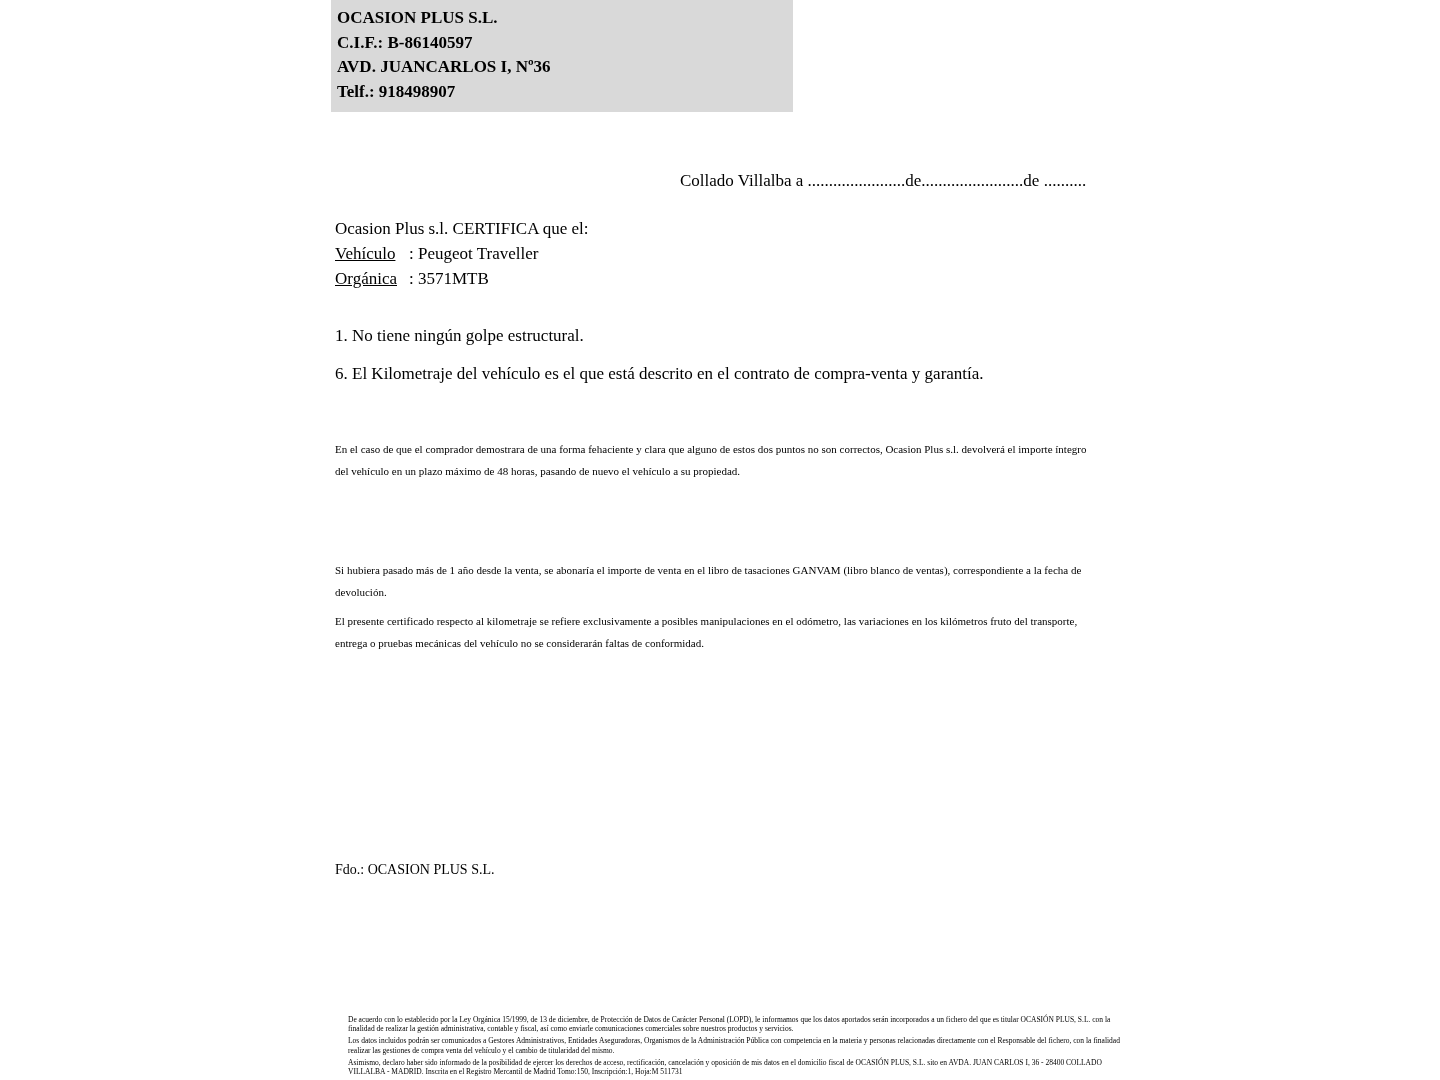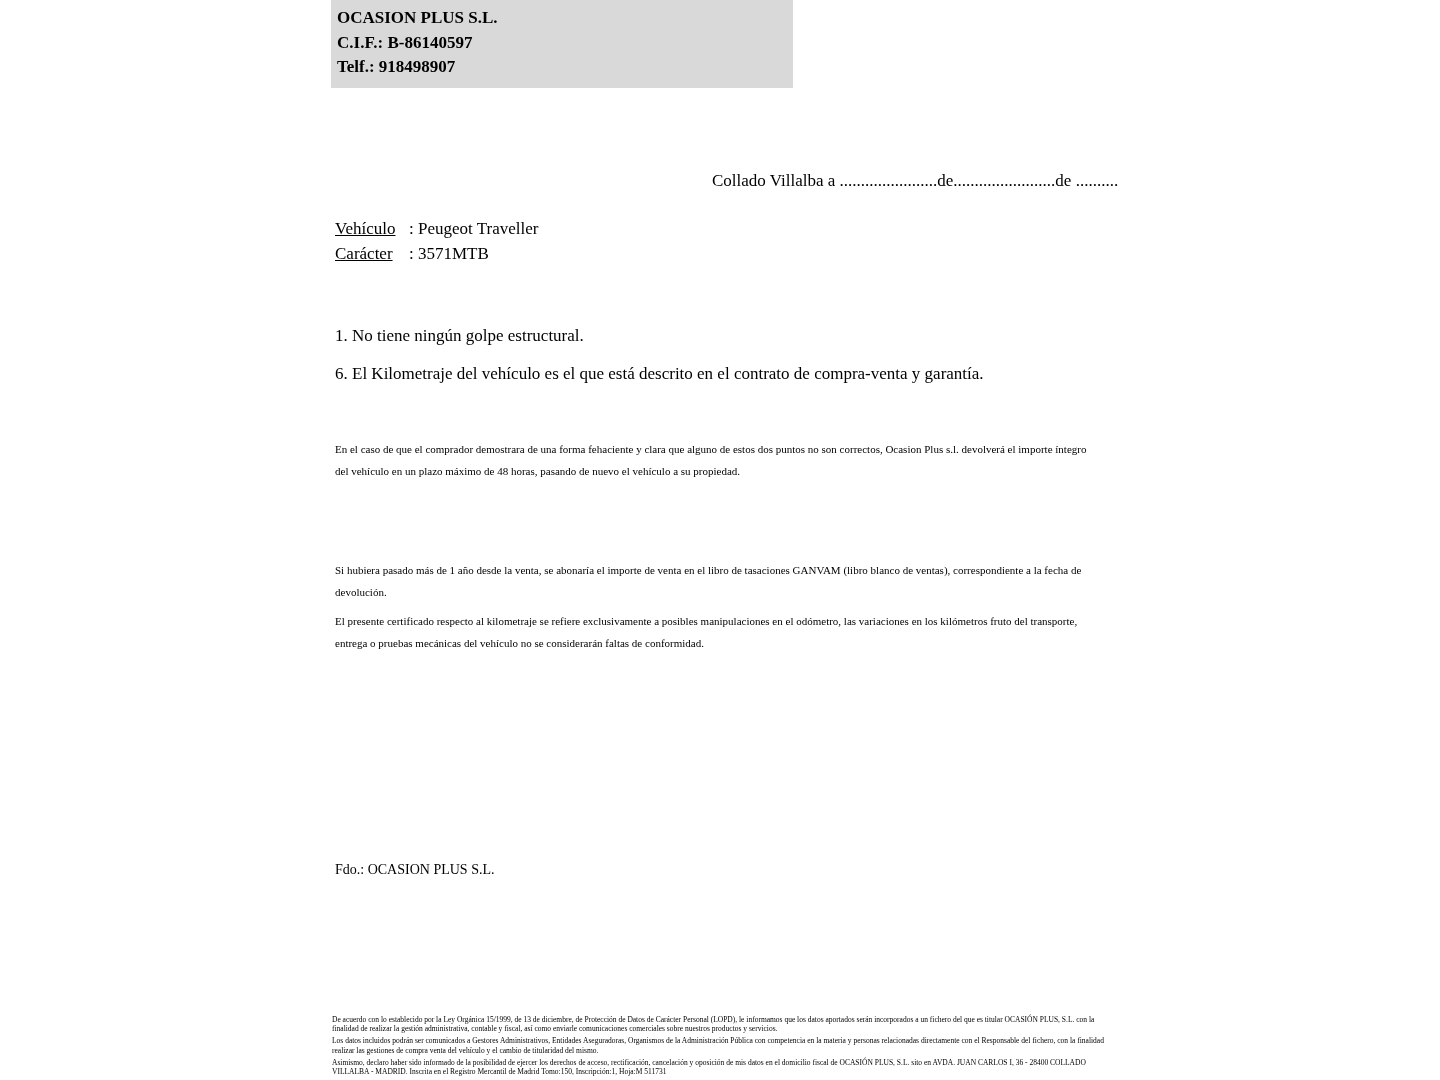--- a/index.html
+++ b/index.html
@@ -42,21 +42,20 @@
   }
 
   
   .date-line {
     position: absolute;
     left: 680px;
     top: 171px;
     font-size: 17px;
     line-height: 20px;
     white-space: nowrap;
-    margin-left: 32px;
   }
 
   
   .certifica {
     position: absolute;
     left: 335px;
     top: 216px;
     font-size: 17px;
     line-height: 25px;
   }
@@ -104,43 +103,45 @@
     position: absolute;
     left: 332px;
     top: 1015px;
     width: 790px;
     font-size: 7.5px;
     line-height: 9.2px;
     font-family: "Liberation Serif", serif;
     color: #000;
   }
   .legal p {
-    margin: 0 0 3px 0;
+    margin: 0 0 3px 16px;
   }
   .legal p:last-child { margin-bottom: 0; }
 </style>
 </head>
 <body>
 
 <div class="page">
 
   <div class="header-box">
     <div class="line">OCASION PLUS S.L.</div>
     <div class="line">C.I.F.: B-86140597</div>
+    <div class="line">AVD. JUANCARLOS I, Nº36</div>
     <div class="line">Telf.: 918498907</div>
   </div>
 
   <div class="date-line">Collado Villalba a .......................de........................de ..........</div>
 
   <div class="certifica">
+    <div class="row">Ocasion Plus s.l. CERTIFICA que el:</div>
     <div class="row">
       <span class="label-underline">Vehículo</span><span>: Peugeot Traveller</span>
     </div>
     <div class="row">
-      <span class="label-underline">Carácter</span><span>: 3571MTB</span>
+      <span class="label-underline">Orgánica</span><span>: 3571MTB</span>
     </div>
   </div>
 
   <div class="point" id="point1">1. No tiene ningún golpe estructural.</div>
   <div class="point" id="point2">6. El Kilometraje del vehículo es el que está descrito en el contrato de compra-venta y garantía.</div>
 
   <div class="para" id="para1">En el caso de que el comprador demostrara de una forma fehaciente y clara que alguno de estos dos puntos no son correctos, Ocasion Plus s.l. devolverá el importe íntegro del vehículo en un plazo máximo de 48 horas, pasando de nuevo el vehículo a su propiedad.</div>
   <div class="para" id="para3">Si hubiera pasado más de 1 año desde la venta, se abonaría el importe de venta en el libro de tasaciones GANVAM (libro blanco de ventas), correspondiente a la fecha de devolución.</div>
   <div class="para" id="para4">El presente certificado respecto al kilometraje se refiere exclusivamente a posibles manipulaciones en el odómetro, las variaciones en los kilómetros fruto del transporte, entrega o pruebas mecánicas del vehículo no se considerarán faltas de conformidad.</div>
 

